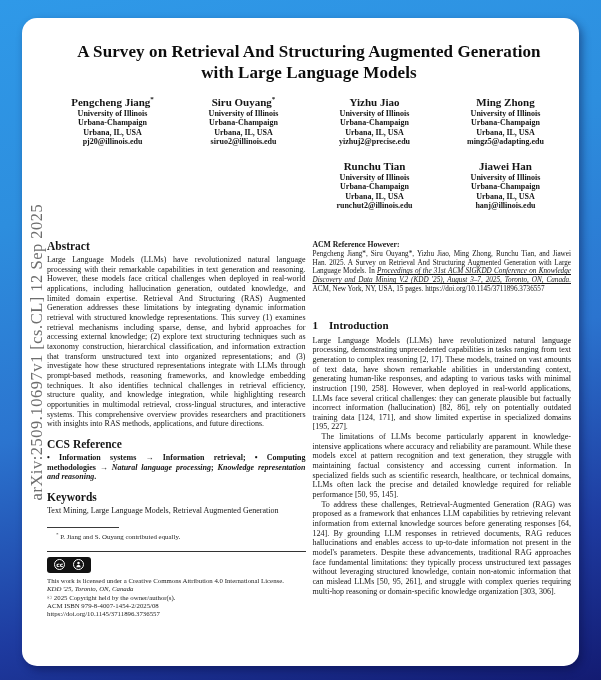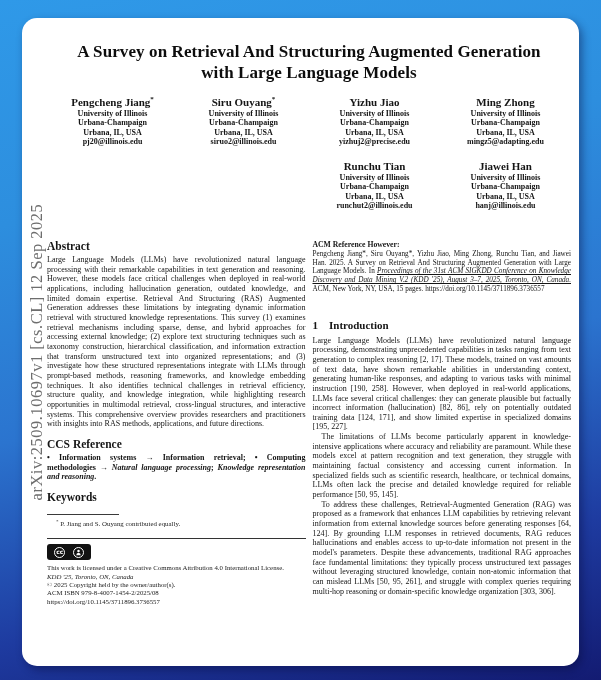--- a/index.html
+++ b/index.html
@@ -121,20 +121,21 @@
       <div class="cols">
 
         <div class="col">
           <div class="section-h first">Abstract</div>
           <p class="body-p">Large Language Models (LLMs) have revolutionized natural language processing with their remarkable capabilities in text generation and reasoning. However, these models face critical challenges when deployed in real-world applications, including hallucination generation, outdated knowledge, and limited domain expertise. Retrieval And Structuring (RAS) Augmented Generation addresses these limitations by integrating dynamic information retrieval with structured knowledge representations. This survey (1) examines retrieval mechanisms including sparse, dense, and hybrid approaches for accessing external knowledge; (2) explore text structuring techniques such as taxonomy construction, hierarchical classification, and information extraction that transform unstructured text into organized representations; and (3) investigate how these structured representations integrate with LLMs through prompt-based methods, reasoning frameworks, and knowledge embedding techniques. It also identifies technical challenges in retrieval efficiency, structure quality, and knowledge integration, while highlighting research opportunities in multimodal retrieval, cross-lingual structures, and interactive systems. This comprehensive overview provides researchers and practitioners with insights into RAS methods, applications, and future directions.</p>
 
           <div class="section-h">CCS Reference</div>
           <p class="ccs-p"><span>• Information systems → Information retrieval; • Computing methodologies → </span><span class="it">Natural language processing</span><span>; </span><span class="it">Knowledge representation and reasoning</span><span>.</span></p>
 
           <div class="section-h">Keywords</div>
+          <p class="body-p">Text Mining, Large Language Models, Retrieval Augmented Generation</p>
 
           <div class="fn-rule"></div>
           <p class="footnote"><sup>*</sup> <span>P. Jiang and S. Ouyang contributed equally.</span></p>
 
           <div class="col-rule"></div>
 
           <div class="cc-badge">
             <span class="cc-circle">
                 <span>cc</span>
               </span>

